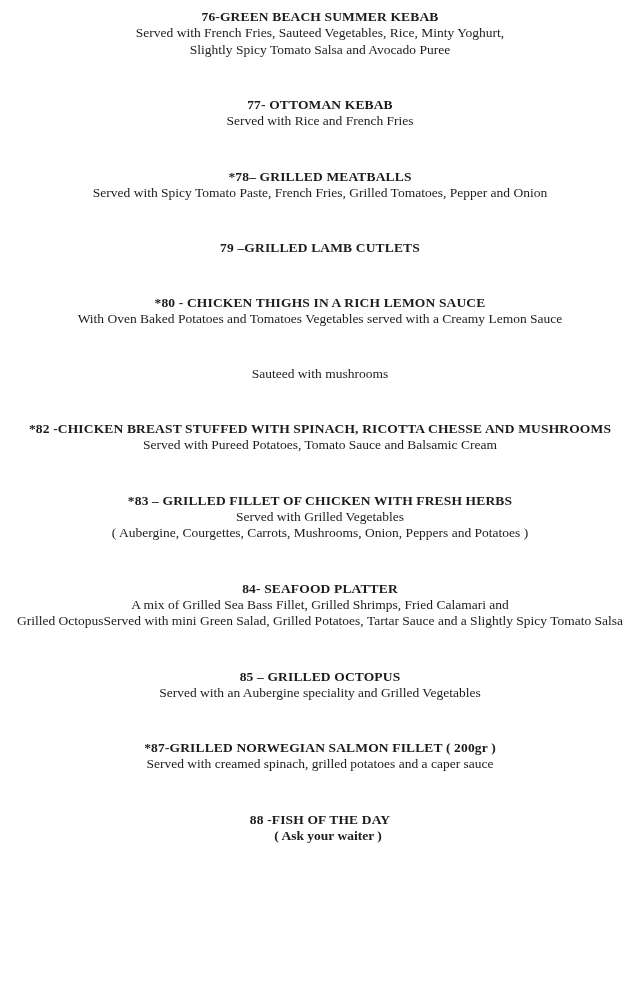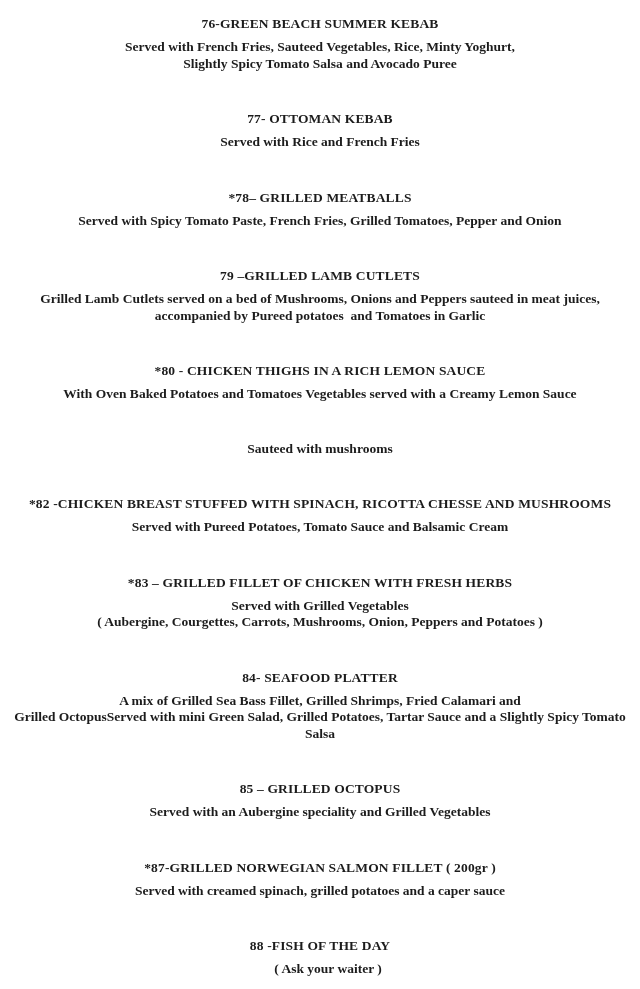--- a/index.html
+++ b/index.html
@@ -18,27 +18,27 @@
     padding-top: 8px;
     text-align: center;
   }
   .menu-item {
     margin: 0 0 38px 0;
   }
   .item-title {
     font-size: 13.5px;
     font-weight: bold;
     line-height: 17px;
-    margin: 7px;
+    margin: 0;
     letter-spacing: 0.15px;
     white-space: pre-wrap;
   }
   .item-desc {
     font-size: 13.5px;
-    font-weight: bold;
+    font-weight: normal;
     line-height: 16.5px;
     margin: 0;
     white-space: pre-wrap;
   }
   .item-desc.bold-desc {
     font-weight: bold;
     margin-left: 16px;
   }
 </style>
 </head>
@@ -57,22 +57,20 @@
     <p class="item-desc">Served with Rice and French Fries</p>
   </section>
 
   <section class="menu-item">
     <h2 class="item-title">*78– GRILLED MEATBALLS</h2>
     <p class="item-desc">Served with Spicy Tomato Paste, French Fries, Grilled Tomatoes, Pepper and Onion</p>
   </section>
 
   <section class="menu-item">
     <h2 class="item-title">79 –GRILLED LAMB CUTLETS</h2>
-    <p class="item-desc">Grilled Lamb Cutlets served on a bed of Mushrooms, Onions and Peppers sauteed in meat juices,
-accompanied by Pureed potatoes  and Tomatoes in Garlic</p>
   </section>
 
   <section class="menu-item">
     <h2 class="item-title">*80 - CHICKEN THIGHS IN A RICH LEMON SAUCE</h2>
     <p class="item-desc">With Oven Baked Potatoes and Tomatoes Vegetables served with a Creamy Lemon Sauce</p>
   </section>
 
   <section class="menu-item">
     <p class="item-desc">Sauteed with mushrooms</p>
   </section>

